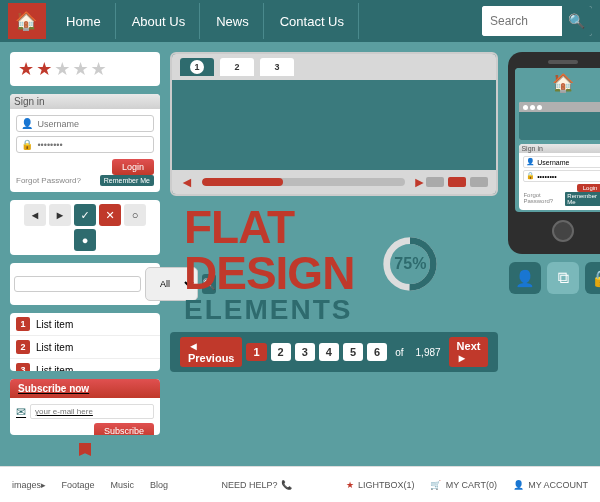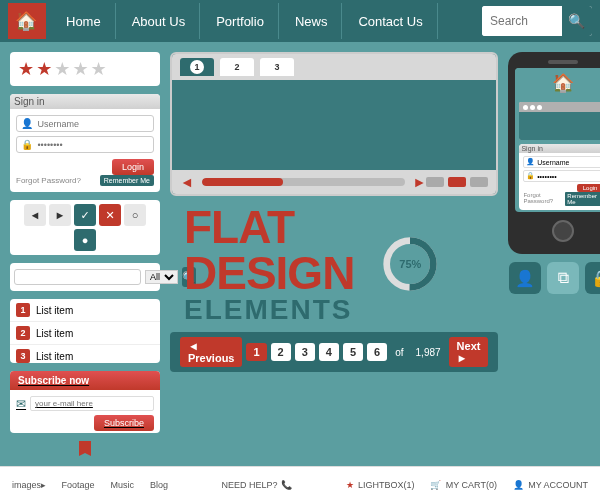--- a/index.html
+++ b/index.html
@@ -200,22 +200,22 @@
       flex: 1;
       border: 1px solid #ccc;
       border-radius: 3px;
       font-size: 9px;
       padding: 2px 4px;
       outline: none;
     }
     .search-bar select {
       font-size: 9px;
       border: 1px solid #ccc;
-      border-radius: 0;
-      padding: 0;
+      border-radius: 5px;
+      padding: 10px;
       outline: none;
     }
     .search-icon-btn {
       background: #2e6b6e;
       color: white;
       width: 20px;
       height: 20px;
       border-radius: 3px;
       display: flex;
       align-items: center;
@@ -416,21 +416,21 @@
       position: relative;
       width: 60px;
       height: 60px;
     }
     .donut-chart svg { width: 60px; height: 60px; }
     .donut-label {
       position: absolute;
       top: 50%;
       left: 50%;
       transform: translate(-50%, -50%);
-      font-size: 11px;
+      font-size: 16px;
       font-weight: bold;
       color: #2e6b6e;
     }
 
     
     .pagination {
       background: #2e6b6e;
       border-radius: 4px;
       padding: 5px 10px;
       display: flex;
@@ -610,21 +610,20 @@
   </style>
 </head>
 <body>
 
 <nav class="navbar">
   <div class="nav-logo">
     <span class="house-icon">🏠</span>
   </div>
   <div class="nav-item">Home</div>
   <div class="nav-item">About Us</div>
-  <div class="nav-item">Portfolio</div>
   <div class="nav-item">News</div>
   <div class="nav-item">Contact Us</div>
   <div class="nav-search">
     <input type="text" placeholder="Search" style="">
     <div class="nav-search-btn">🔍</div>
   </div>
 </nav>
 
 <div class="main-content">
 

